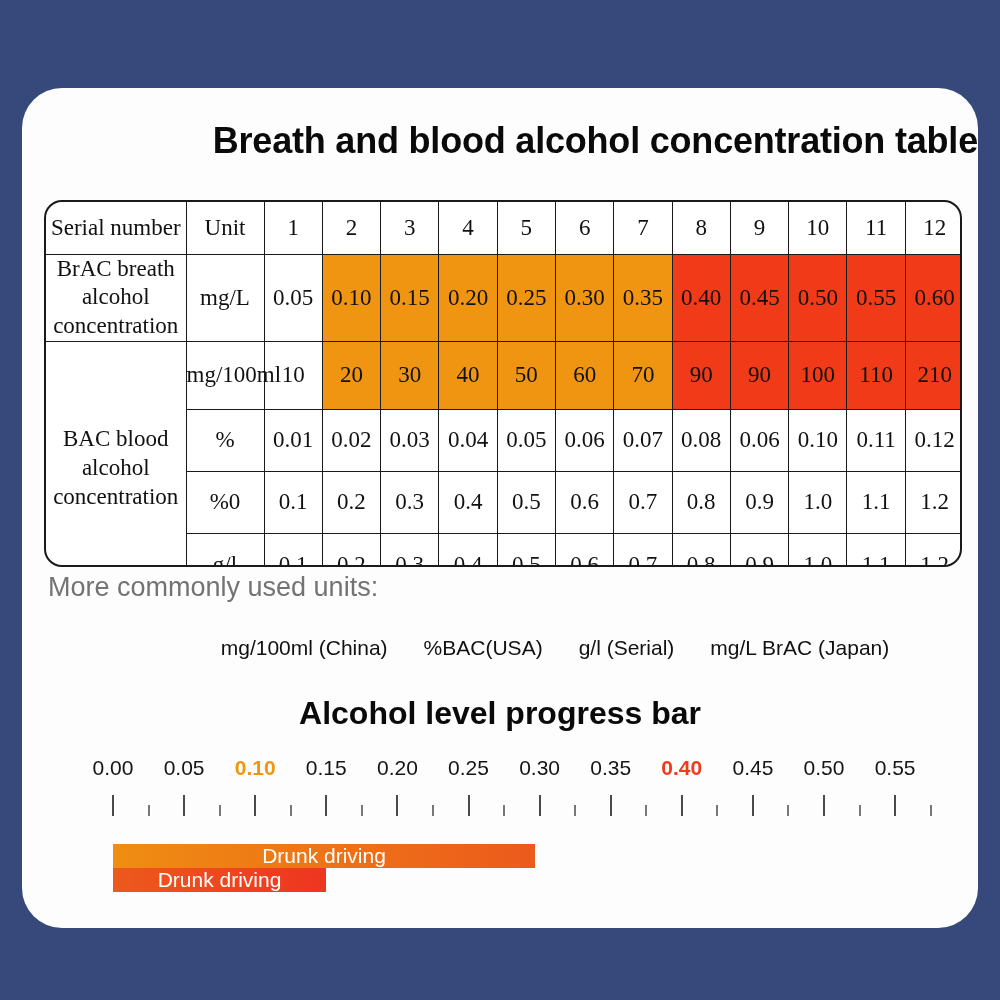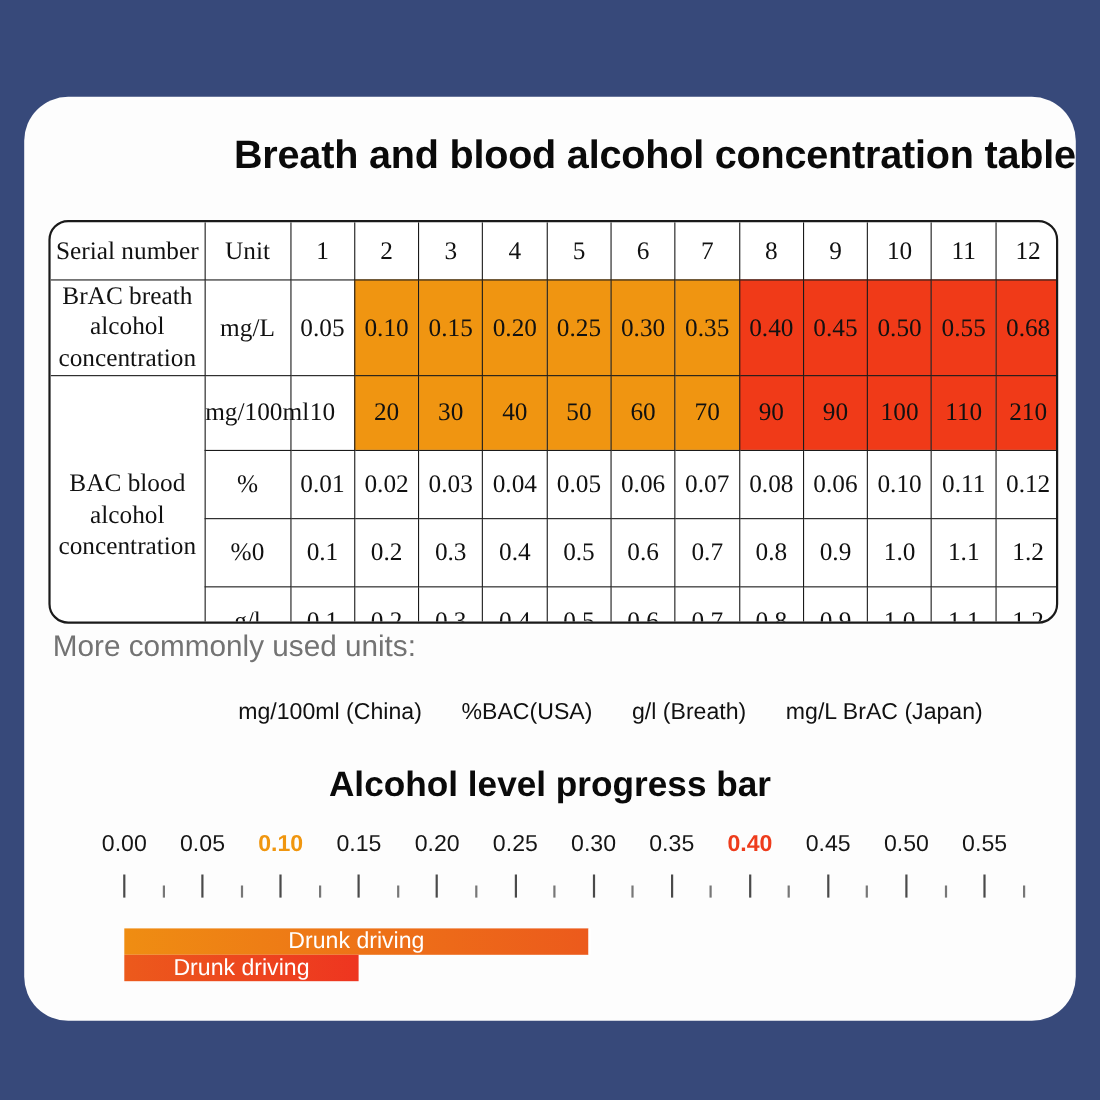--- a/index.html
+++ b/index.html
@@ -223,21 +223,21 @@
             <td class="orange">0.10</td>
             <td class="orange">0.15</td>
             <td class="orange">0.20</td>
             <td class="orange">0.25</td>
             <td class="orange">0.30</td>
             <td class="orange">0.35</td>
             <td class="red">0.40</td>
             <td class="red">0.45</td>
             <td class="red">0.50</td>
             <td class="red">0.55</td>
-            <td class="red">0.68</td>
+            <td class="red">0.60</td>
           </tr>
           <tr style="height: 68px;">
             <td class="rowhead" rowspan="4">BAC blood alcohol concentration</td>
             <td class="unit-small">mg/100ml</td>
             <td>10</td>
             <td class="orange">20</td>
             <td class="orange">30</td>
             <td class="orange">40</td>
             <td class="orange">50</td>
             <td class="orange">60</td>
@@ -291,21 +291,21 @@
             <td>0.9</td>
             <td>1.0</td>
             <td>1.1</td>
             <td>1.2</td>
           </tr>
         </tbody>
     </table>
   </div>
 
   <div id="units-heading">More commonly used units:</div>
-  <div id="units-list"><span>mg/100ml (China)</span><span>%BAC(USA)</span><span>g/l (Breath)</span><span>mg/L BrAC (Japan)</span></div>
+  <div id="units-list"><span>mg/100ml (China)</span><span>%BAC(USA)</span><span>g/l (Serial)</span><span>mg/L BrAC (Japan)</span></div>
 
   <div id="bar-title">Alcohol level progress bar</div>
 
   <div id="scale">
     <div id="scale-labels">
         <div class="slabel" style="left: 43px;">0.00</div>
         <div class="slabel" style="left: 114.1px;">0.05</div>
         <div class="slabel hl-orange" style="left: 185.2px;">0.10</div>
         <div class="slabel" style="left: 256.3px;">0.15</div>
         <div class="slabel" style="left: 327.4px;">0.20</div>

